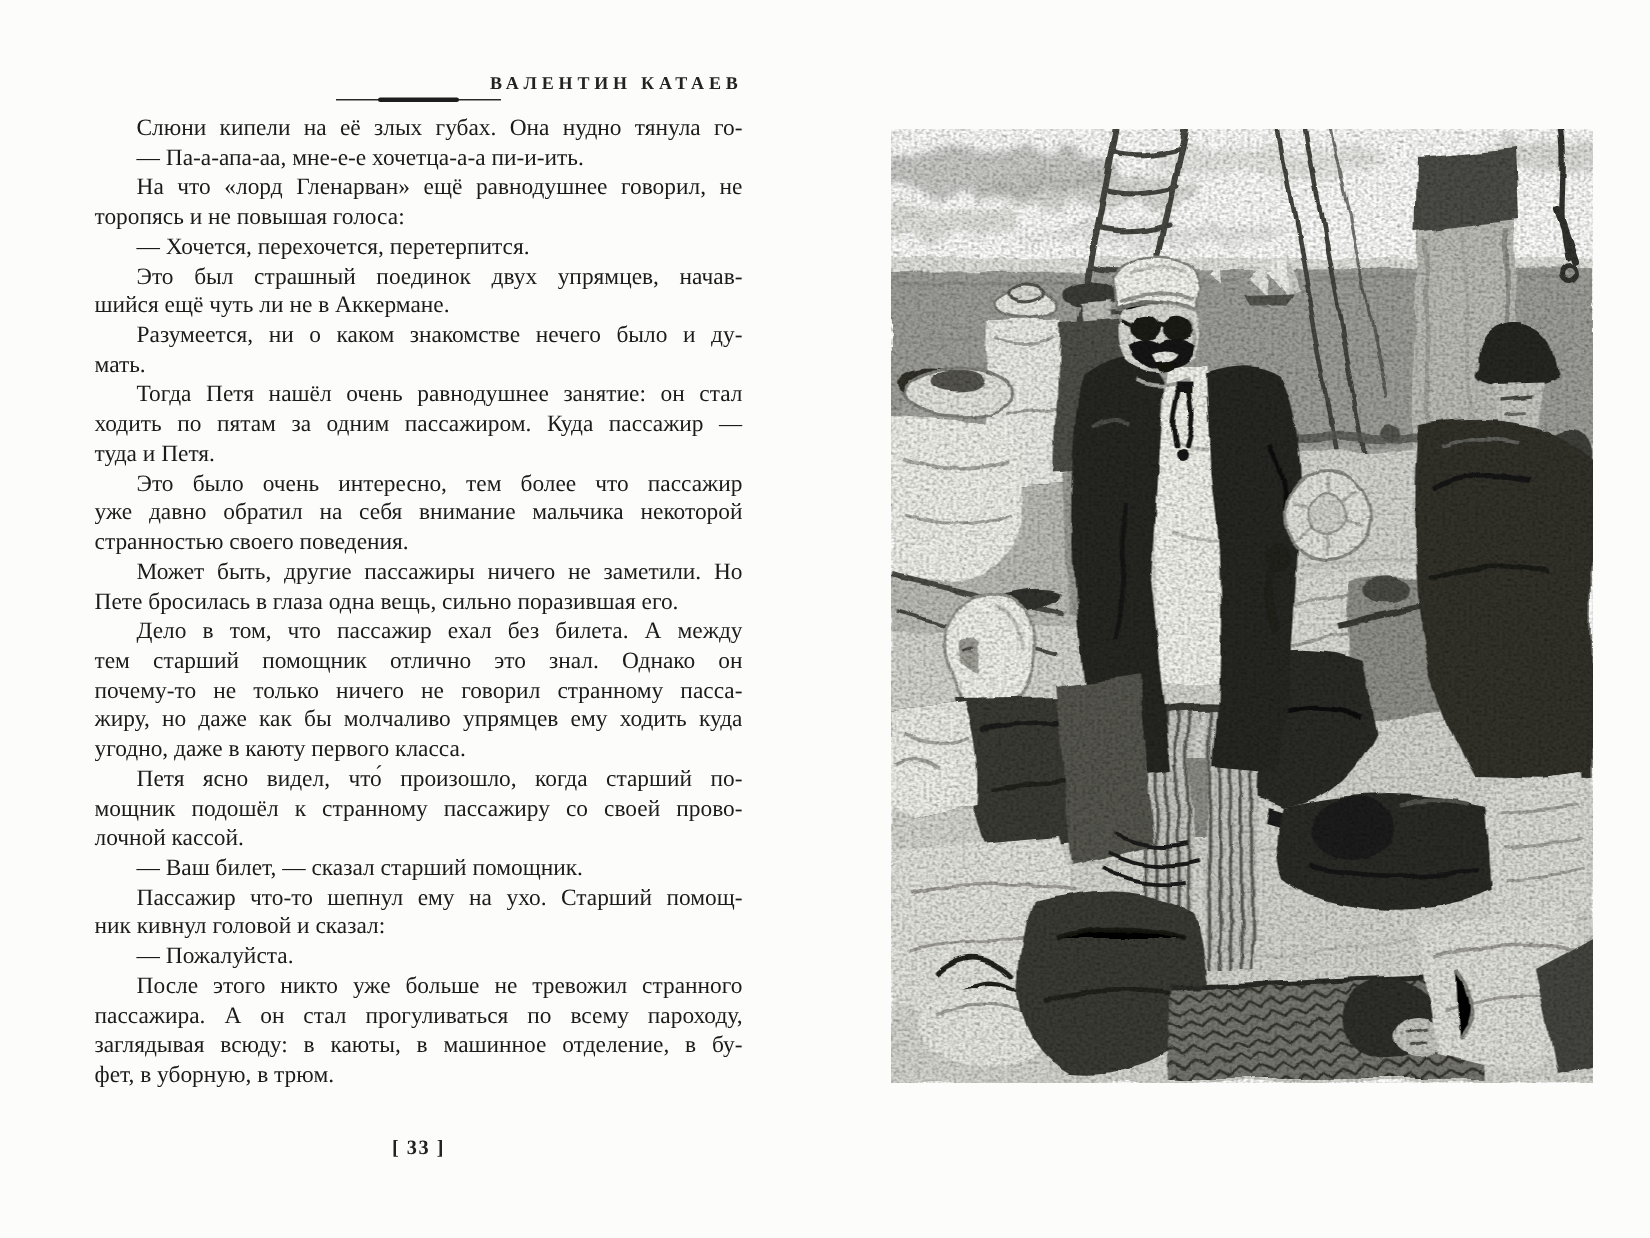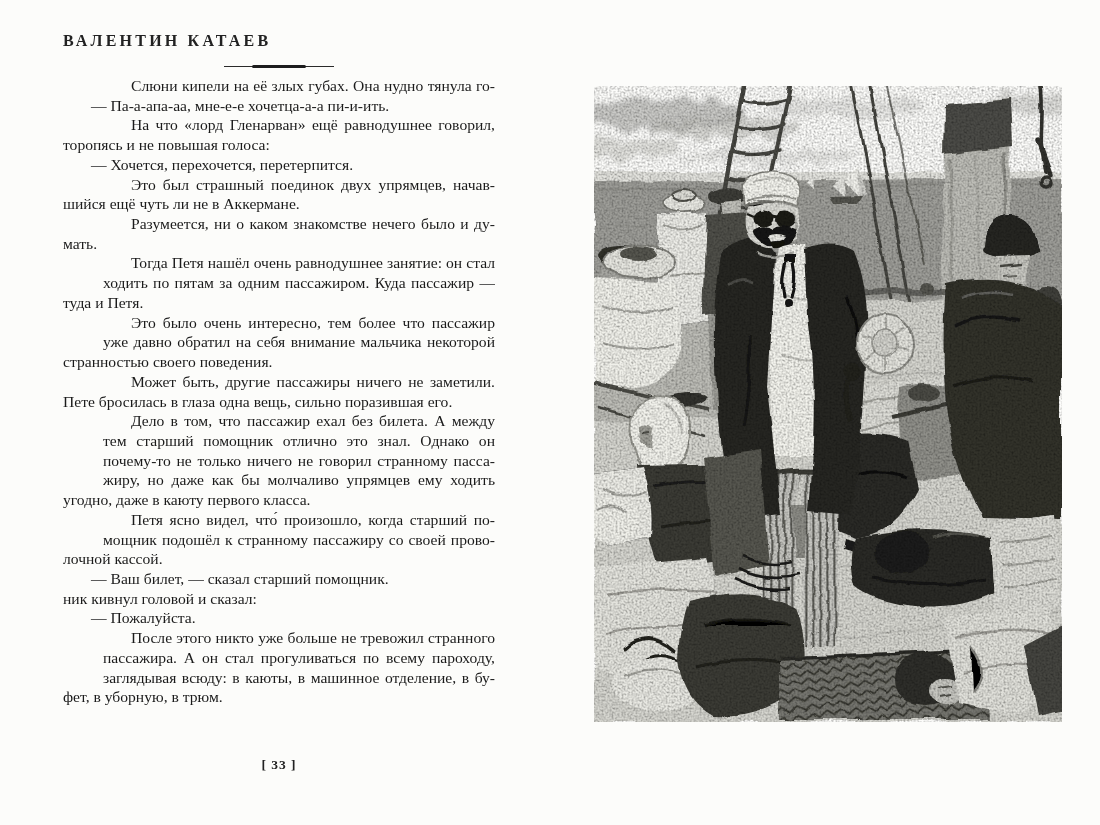--- a/index.html
+++ b/index.html
@@ -3,42 +3,42 @@
 <meta charset="utf-8">
 <style>
   html,body{margin:0;padding:0;}
   body{
     width:1100px;height:825px;position:relative;overflow:hidden;
     background:#fcfcfa;
     font-family:"Liberation Serif","DejaVu Serif",serif;
     color:#1c1c1c;
   }
   .running-header{
-    position:absolute;left:63px;top:32px;width:432px;
-    text-align:left;font-size:16px;font-weight:bold;
+    position:absolute;left:63px;top:48px;width:432px;
+    text-align:right;font-size:12px;font-weight:bold;
     letter-spacing:3.2px;color:#222;
   }
   .header-rule{
     position:absolute;left:224px;top:64px;width:110px;height:5px;
   }
   .header-rule .thin{
     position:absolute;left:0;right:0;top:2px;height:1px;background:#2a2a2a;
   }
   .header-rule .thick{
     position:absolute;left:28px;right:28px;top:1px;height:3px;background:#1d1d1d;border-radius:2px;
   }
   .text-block{
     position:absolute;left:63px;top:76px;width:432px;
     font-size:15.6px;color:#1b1b1b;
   }
   .line{
     height:19.72px;line-height:19.72px;overflow:hidden;
     text-align:left;
   }
-  .line.just{text-align:justify;text-align-last:justify;margin-left:40px;-moz-text-align-last:justify;}
+  .line.just{text-align:justify;text-align-last:justify;-moz-text-align-last:justify;}
   .line.ind{text-indent:28px;}
   .page-number{
     position:absolute;left:63px;top:757px;width:432px;
     text-align:center;font-size:13.5px;font-weight:bold;color:#222;
     letter-spacing:1px;
   }
   .illustration{
     position:absolute;left:594px;top:86px;width:468px;height:636px;
   }
 </style>
@@ -72,20 +72,21 @@
     <div class="line">Пете бросилась в глаза одна вещь, сильно поразившая его.</div>
     <div class="line ind just">Дело в том, что пассажир ехал без билета. А между</div>
     <div class="line just">тем старший помощник отлично это знал. Однако он</div>
     <div class="line just">почему-то не только ничего не говорил странному пасса-</div>
     <div class="line just">жиру, но даже как бы молчаливо упрямцев ему ходить куда</div>
     <div class="line">угодно, даже в каюту первого класса.</div>
     <div class="line ind just">Петя ясно видел, что́ произошло, когда старший по-</div>
     <div class="line just">мощник подошёл к странному пассажиру со своей прово-</div>
     <div class="line">лочной кассой.</div>
     <div class="line ind">— Ваш билет, — сказал старший помощник.</div>
+    <div class="line ind just">Пассажир что-то шепнул ему на ухо. Старший помощ-</div>
     <div class="line">ник кивнул головой и сказал:</div>
     <div class="line ind">— Пожалуйста.</div>
     <div class="line ind just">После этого никто уже больше не тревожил странного</div>
     <div class="line just">пассажира. А он стал прогуливаться по всему пароходу,</div>
     <div class="line just">заглядывая всюду: в каюты, в машинное отделение, в бу-</div>
     <div class="line">фет, в уборную, в трюм.</div>
   </div>
 
 <div class="page-number">[ 33 ]</div>
 

